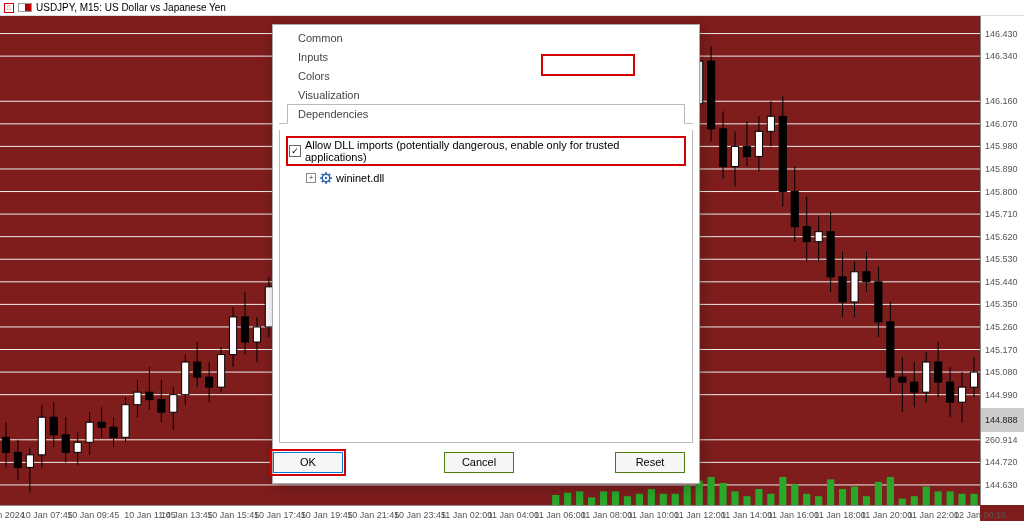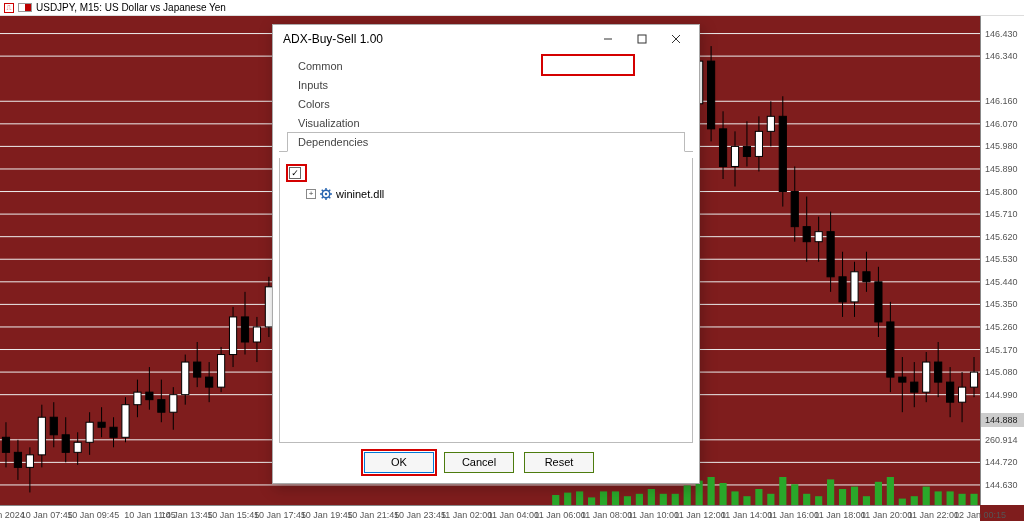--- a/index.html
+++ b/index.html
@@ -45,21 +45,21 @@
   }
   .price-label {
     position: absolute;
     left: 4px;
     font-size: 9px;
     color: #555;
     transform: translateY(-50%);
   }
   .price-current {
     position: absolute;
-    left: 0; width: 100%; height: 14px;
+    left: 0; width: 100%; height: 24px;
     background: #ccc;
     font-size: 9px;
     color: #222;
     display: flex;
     align-items: center;
     padding-left: 4px;
     transform: translateY(-50%);
   }
   .time-axis {
     position: absolute;
@@ -186,21 +186,21 @@
     line-height: 1;
     color: #444;
   }
   .gear {
     width: 12px; height: 12px;
     color: #2a66b0;
   }
   .dialog-footer {
     height: 34px;
     display: flex;
-    justify-content: center;
+    justify-content: space-between;
     align-items: center;
     gap: 10px;
     padding: 0 14px 8px 0;
   }
   .btn {
     min-width: 70px;
     height: 21px;
     border: 1px solid #4d7c0f;
     background: #f6f6f6;
     font-size: 11px;
@@ -497,52 +497,33 @@
       <div class="time-label" style="left: 746.667px;">11 Jan 14:00</div>
       <div class="time-label" style="left: 793.333px;">11 Jan 16:00</div>
       <div class="time-label" style="left: 840px;">11 Jan 18:00</div>
       <div class="time-label" style="left: 886.667px;">11 Jan 20:00</div>
       <div class="time-label" style="left: 933.333px;">11 Jan 22:00</div>
       <div class="time-label" style="left: 980px;">12 Jan 00:15</div>
     </div>
 </div>
 
 <div class="dialog">
-  <div class="titlebar">
-    <span>ADX-Buy-Sell 1.00</span>
-    <span class="spacer"></span>
-    <span class="win-btn">
-        <svg viewBox="0 0 10 10">
-          <line x1="1" y1="5" x2="9" y2="5" stroke="#333" stroke-width="1"></line>
-        </svg>
-      </span>
-    <span class="win-btn">
-        <svg viewBox="0 0 10 10">
-          <rect x="1" y="1" width="8" height="8" fill="none" stroke="#333" stroke-width="1"></rect>
-        </svg>
-      </span>
-    <span class="win-btn">
-        <svg viewBox="0 0 10 10">
-          <line x1="1" y1="1" x2="9" y2="9" stroke="#333" stroke-width="1"></line>
-          <line x1="9" y1="1" x2="1" y2="9" stroke="#333" stroke-width="1"></line>
-        </svg>
-      </span>
-  </div>
 
   <div class="tabs" id="tabs">
       <div class="tab">Common</div>
       <div class="tab">Inputs</div>
       <div class="tab">Colors</div>
       <div class="tab">Visualization</div>
       <div class="tab active">Dependencies</div>
     </div>
 
   <div class="dialog-body">
     <div class="checkbox-row">
       <span class="checkbox">✓</span>
+      <span>Allow DLL imports (potentially dangerous, enable only for trusted applications)</span>
     </div>
     <div class="tree">
       <span class="expander">+</span>
       <svg class="gear" viewBox="0 0 16 16">
           <circle cx="8" cy="8" r="5" fill="none" stroke="#2a66b0" stroke-width="2"></circle>
           <circle cx="8" cy="8" r="1.6" fill="#2a66b0"></circle>
           <g stroke="#2a66b0" stroke-width="2">
             <line x1="8" y1="0" x2="8" y2="3"></line>
             <line x1="8" y1="13" x2="8" y2="16"></line>
             <line x1="0" y1="8" x2="3" y2="8"></line>

